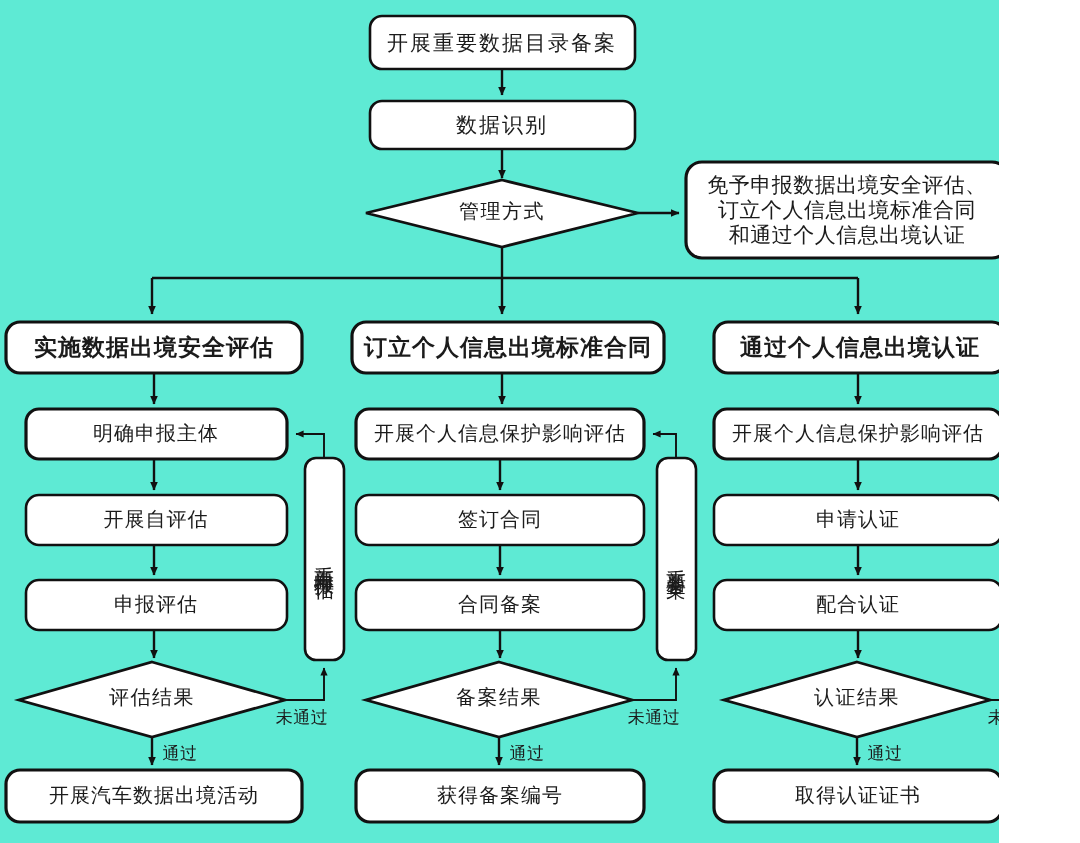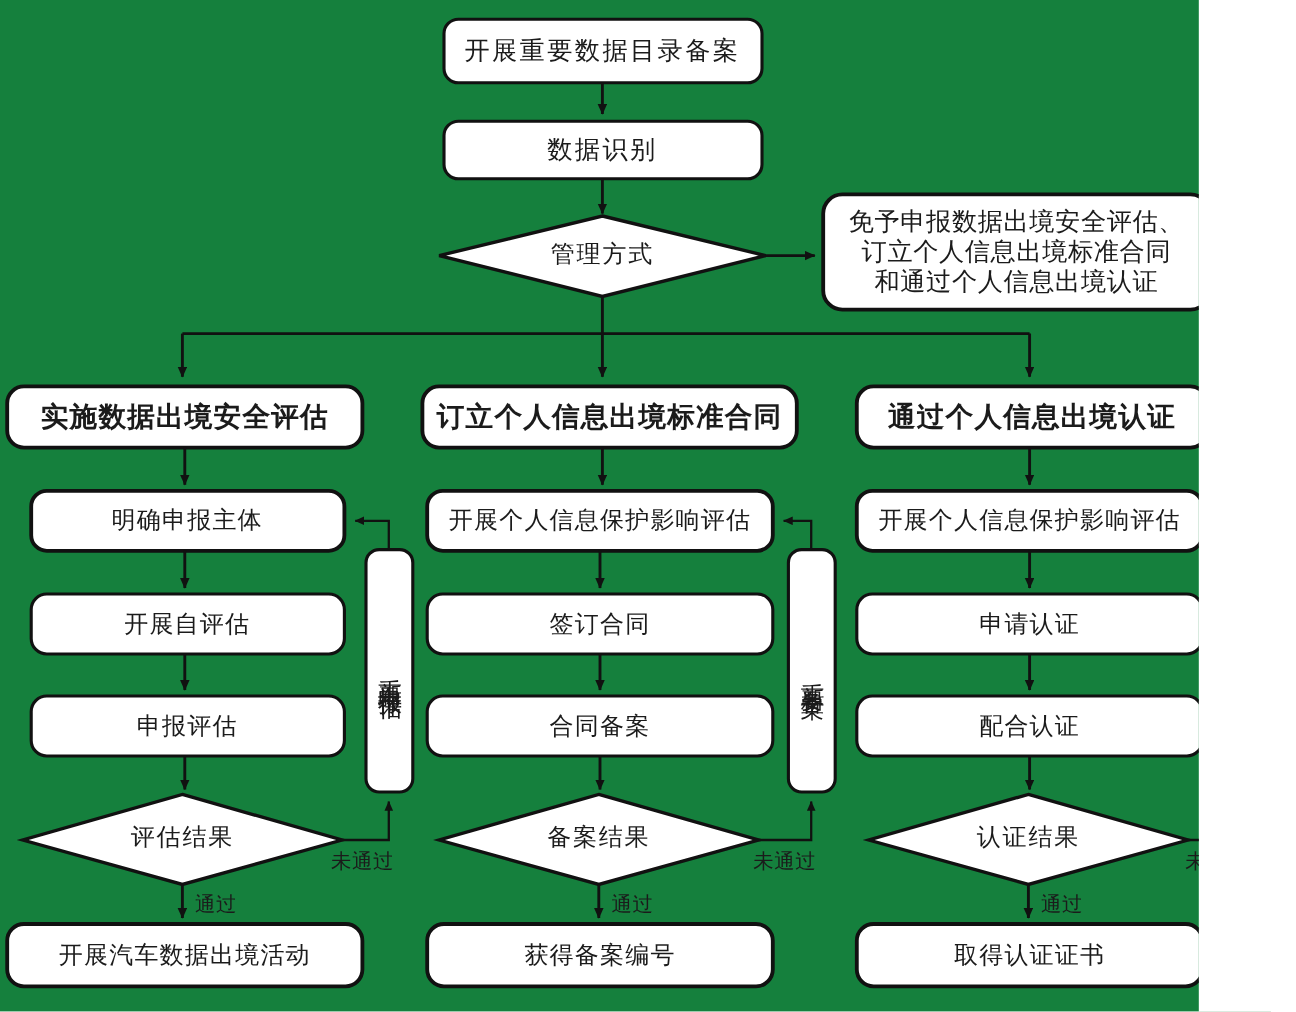--- a/index.html
+++ b/index.html
@@ -1,17 +1,17 @@
 <!DOCTYPE html>
 <html><head>
 <meta charset="utf-8">
 <style>
   html,body{margin:0;padding:0;background:#ffffff;}
   body{font-family:"Liberation Sans","DejaVu Sans",sans-serif;}
-  #stage{position:relative;width:999px;height:843px;background:#15803d;overflow:hidden;}
+  #stage{position:relative;width:999px;height:843px;background:#5eead4;overflow:hidden;}
   svg{position:absolute;left:0;top:0;width:1080px;height:843px;}
   .bx{fill:#ffffff;stroke:#111111;}
   .bx-mid{stroke-width:2.6;}
   .bx-thick{stroke-width:3.2;}
   .dia{fill:#ffffff;stroke:#111111;stroke-width:2.8;stroke-linejoin:miter;}
   .ln{stroke:#111111;stroke-width:2.4;fill:none;}
   .ln-thin{stroke:#111111;stroke-width:1.9;fill:none;}
   .txt{fill:#1b1b1b;font-family:"Liberation Sans","DejaVu Sans",sans-serif;
        text-anchor:middle;dominant-baseline:middle;}
   .t-head{font-size:23px;font-weight:bold;letter-spacing:1px;}

